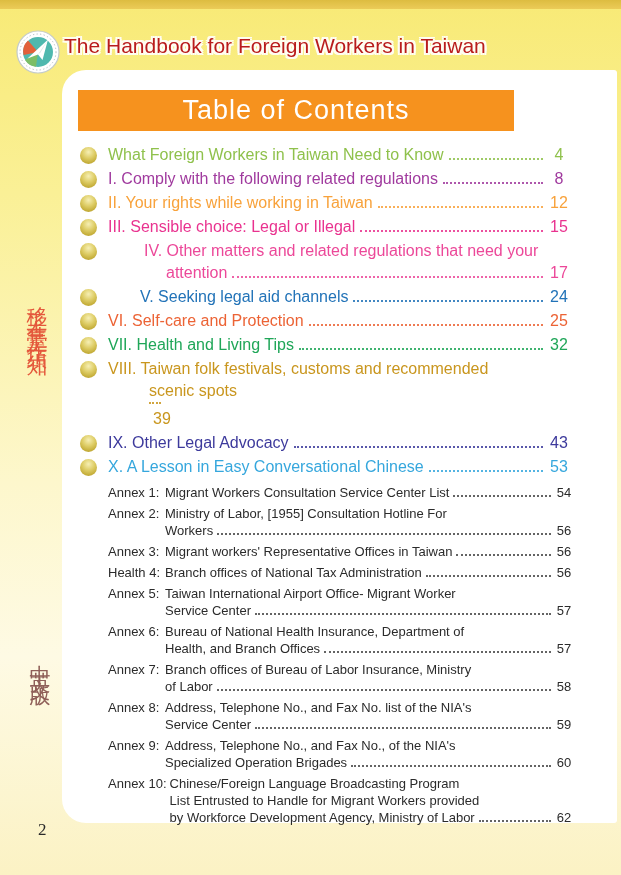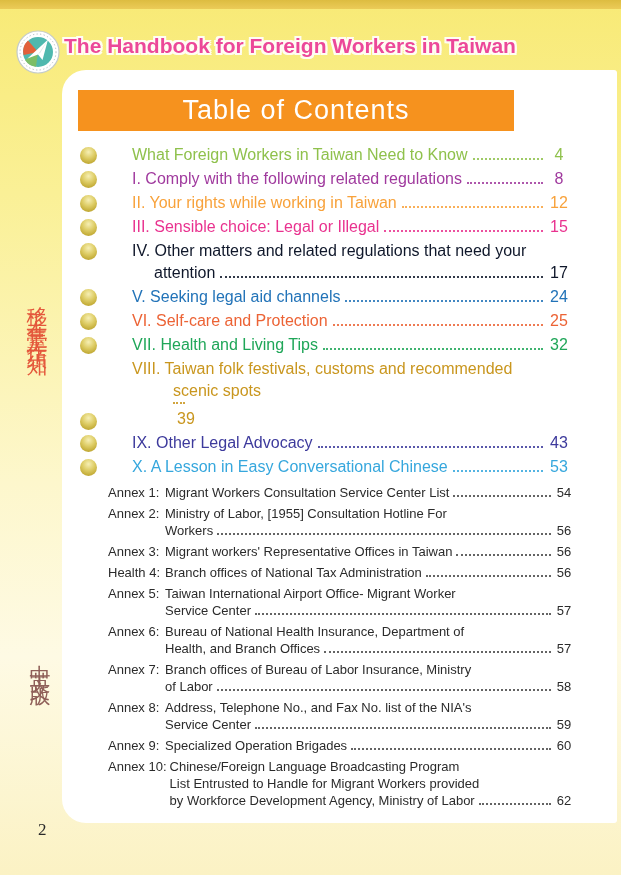--- a/index.html
+++ b/index.html
@@ -12,42 +12,42 @@
   }
   .top-strip {
     position:absolute; left:0; top:0; width:621px; height:9px;
     background:linear-gradient(180deg,#DDBC40,#EBCB58);
   }
   
   .header { position:absolute; left:0; top:26px; width:621px; height:48px; }
   .logo { position:absolute; left:16px; top:4px; width:44px; height:44px; }
   .app-title {
     position:absolute; left:64px; top:8px; width:540px;
-    font-size:21px; font-weight:bold; color:#ec4899; letter-spacing:0;
+    font-size:21px; font-weight:normal; color:#b91c1c; letter-spacing:0;
     text-shadow:-2px -2px 0 #FFFDF3, 2px -2px 0 #FFFDF3, -2px 2px 0 #FFFDF3, 2px 2px 0 #FFFDF3,
                 -2px 0 0 #FFFDF3, 2px 0 0 #FFFDF3, 0 -2px 0 #FFFDF3, 0 2px 0 #FFFDF3;
   }
   
   .panel {
     position:absolute; left:62px; top:70px; width:555px; height:753px;
     background:#fff; border-radius:24px 3px 3px 24px;
   }
   .banner {
     margin:20px 39px 0 16px; height:41px; width:436px;
     display:flex; align-items:center; justify-content:center;
     color:#fff; font-size:27px; letter-spacing:1px;
   }
   
   .toc-list { margin:13px 45px 0 18px; }
   .toc-entry { display:flex; margin-bottom:2px; font-size:16px; }
   .bullet {
     flex:none; width:17px; height:17px; border-radius:50%; margin:3px 11px 0 0;
     background:radial-gradient(circle at 50% 30%, #F6EFB4 0%, #DECD66 42%, #C4AD39 75%, #A98F2A 100%);
   }
-  .entry-body { flex:1; min-width:0;margin-left:24px; }
+  .entry-body { flex:1; min-width:0; }
   .entry-line { display:flex; align-items:baseline; line-height:22px; }
   .entry-text { white-space:nowrap; }
   .indent-sm { padding-left:22px; }
   .indent-lg { padding-left:36px;flex-direction:column; }
   .leader {
     flex:1; min-width:12px; border-bottom:2px dotted currentColor;
     margin:0 3px 4px 5px; opacity:.85;
   }
   .pagenum { flex:none; width:26px; text-align:center; }
   
@@ -132,35 +132,35 @@
       <span class="bullet"></span>
       <div class="entry-body">
           <div class="entry-line">
         <span class="entry-text">III. Sensible choice: Legal or Illegal</span>
         <span class="leader"></span>
         <span class="pagenum">15</span>
       </div>
         </div>
     </div>
 
-    <div class="toc-entry" style="color: #0f172a;">
+    <div class="toc-entry" style="color: #ec4899; gap: 36px;">
       <span class="bullet"></span>
       <div class="entry-body">
         <div class="entry-line">
           <span class="entry-text">IV. Other matters and related regulations that need your</span>
         </div>
         <div class="entry-line indent-sm">
           <span class="entry-text">attention</span>
           <span class="leader"></span>
           <span class="pagenum">17</span>
         </div>
       </div>
     </div>
 
-    <div class="toc-entry" style="color: rgb(34, 115, 184);">
+    <div class="toc-entry" style="color: rgb(34, 115, 184); gap: 32px;">
       <span class="bullet"></span>
       <div class="entry-body">
           <div class="entry-line">
         <span class="entry-text">V. Seeking legal aid channels</span>
         <span class="leader"></span>
         <span class="pagenum">24</span>
       </div>
         </div>
     </div>
 
@@ -179,21 +179,21 @@
       <span class="bullet"></span>
       <div class="entry-body">
           <div class="entry-line">
         <span class="entry-text">VII. Health and Living Tips</span>
         <span class="leader"></span>
         <span class="pagenum">32</span>
       </div>
         </div>
     </div>
 
-    <div class="toc-entry" style="color: rgb(201, 150, 30); align-items: flex-end;">
+    <div class="toc-entry" style="color: rgb(201, 150, 30);">
       <span class="bullet"></span>
       <div class="entry-body">
         <div class="entry-line">
           <span class="entry-text">VIII. Taiwan folk festivals, customs and recommended</span>
         </div>
         <div class="entry-line indent-lg">
           <span class="entry-text">scenic spots</span>
           <span class="leader"></span>
           <span class="pagenum">39</span>
         </div>
@@ -324,20 +324,23 @@
           <span>Service Center</span>
           <span class="leader"></span>
           <span class="pagenum">59</span>
         </div>
       </div>
     </div>
 
     <div class="annex">
       <span class="annex-label">Annex 9:</span>
       <div class="annex-body">
+        <div class="annex-line">
+            <span>Address, Telephone No., and Fax No., of the NIA's</span>
+          </div>
         <div class="annex-line">
           <span>Specialized Operation Brigades</span>
           <span class="leader"></span>
           <span class="pagenum">60</span>
         </div>
       </div>
     </div>
 
     <div class="annex">
       <span class="annex-label">Annex 10:</span>

